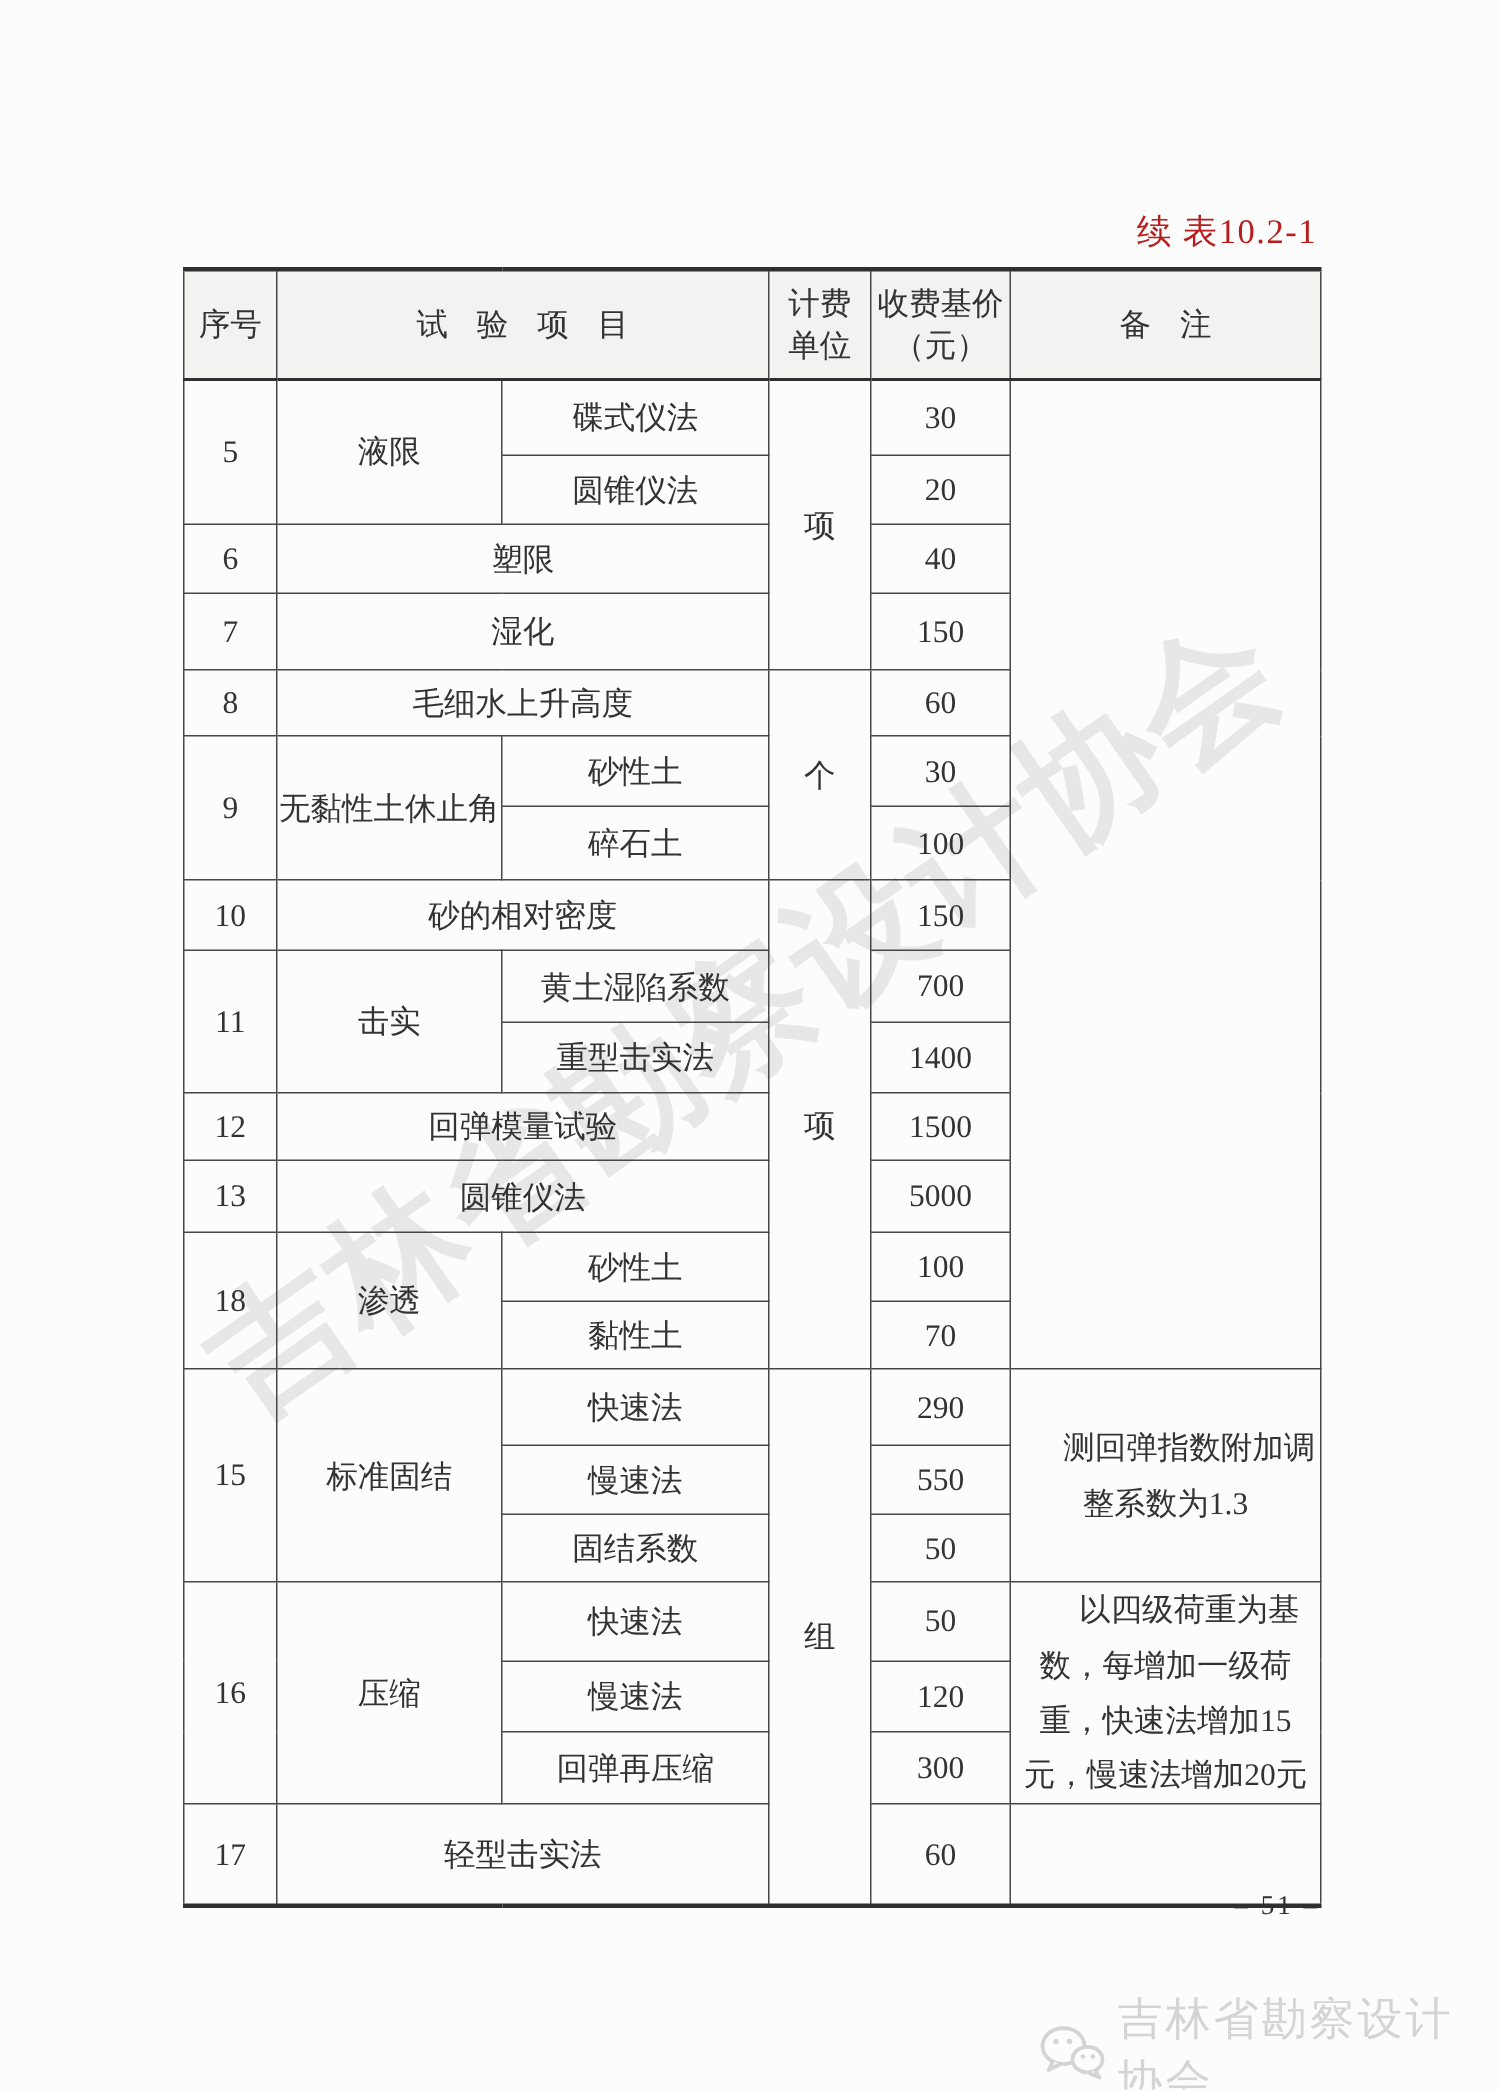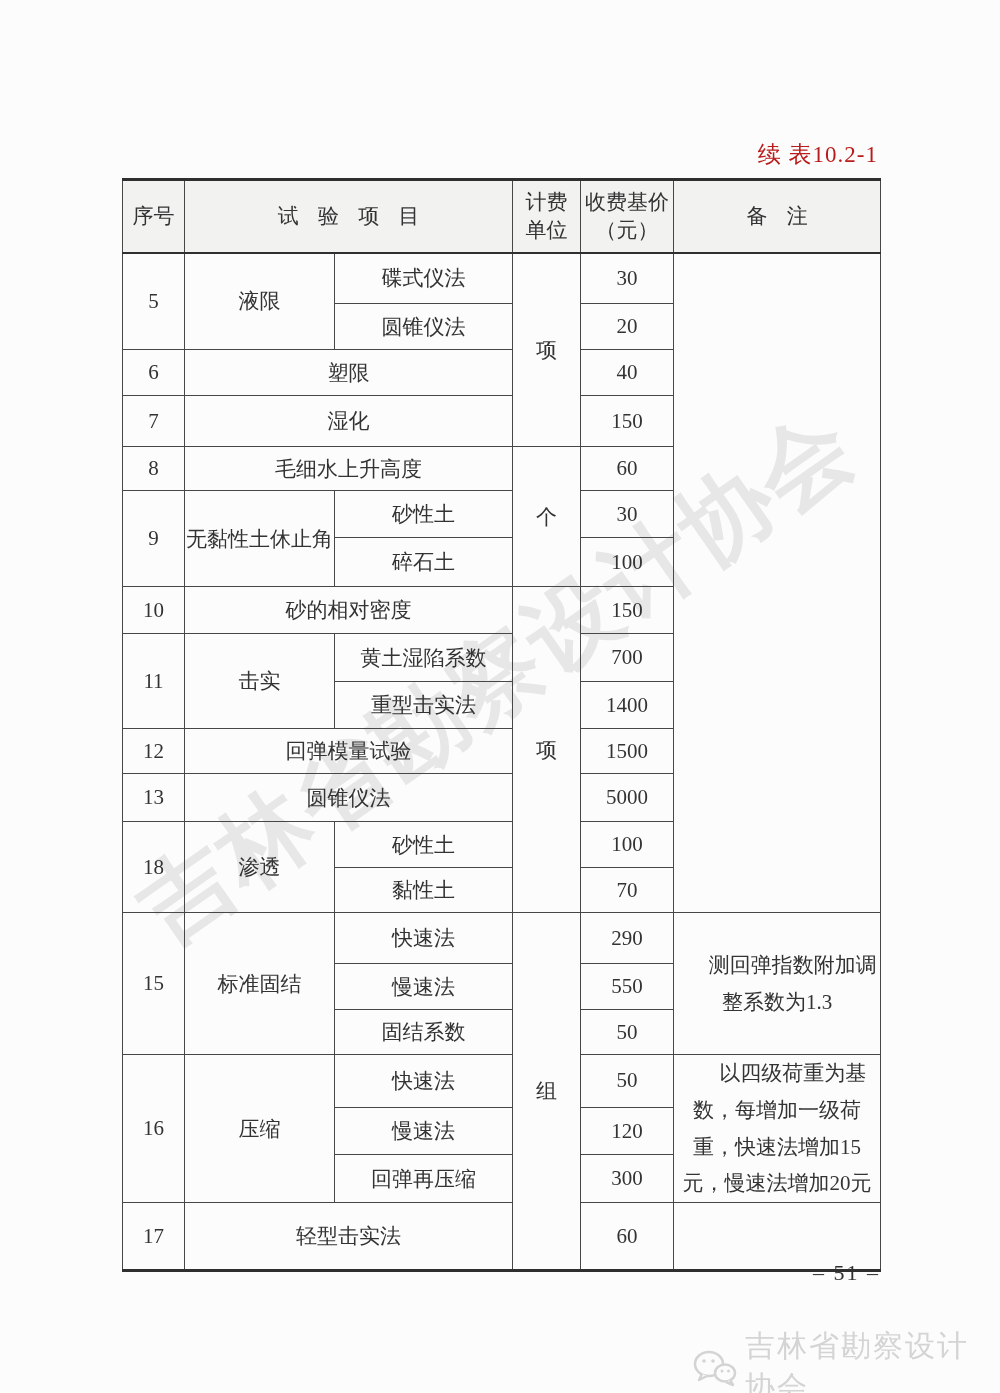--- a/index.html
+++ b/index.html
@@ -212,21 +212,21 @@
       </tr>
       <tr style="height:68px">
         <td>17</td>
         <td colspan="2">轻型击实法</td>
         <td>60</td>
         <td></td>
       </tr>
     </tbody>
   </table>
 
-  <div style="position:absolute; top:1260px; right:120px; font-size:22px; letter-spacing:2px; color:#2f2f2f; z-index:2;text-align:center;">– 51 –</div>
+  <div style="position:absolute; top:1260px; right:120px; font-size:18px; letter-spacing:2px; color:#2f2f2f; z-index:2;text-align:center;">– 51 –</div>
 
   <div style="position:absolute; left:692px; top:1326px; display:flex; align-items:center; gap:7px; z-index:2;">
     <span style="display:inline-block; line-height:0;">
       <svg width="46" height="40" viewBox="0 0 46 40" fill="none">
         <ellipse cx="17" cy="17" rx="14" ry="12" stroke="#d4d4d4" stroke-width="2.5" fill="#fcfcfc"></ellipse>
         <circle cx="12" cy="14" r="1.8" fill="#d4d4d4"></circle>
         <circle cx="21" cy="14" r="1.8" fill="#d4d4d4"></circle>
         <path d="M10 27 L7 33 L15 29" stroke="#d4d4d4" stroke-width="2.5" fill="#fcfcfc" stroke-linejoin="round"></path>
         <ellipse cx="33" cy="26" rx="10" ry="8.5" stroke="#d4d4d4" stroke-width="2.5" fill="#fcfcfc"></ellipse>
         <circle cx="30" cy="24" r="1.5" fill="#d4d4d4"></circle>

